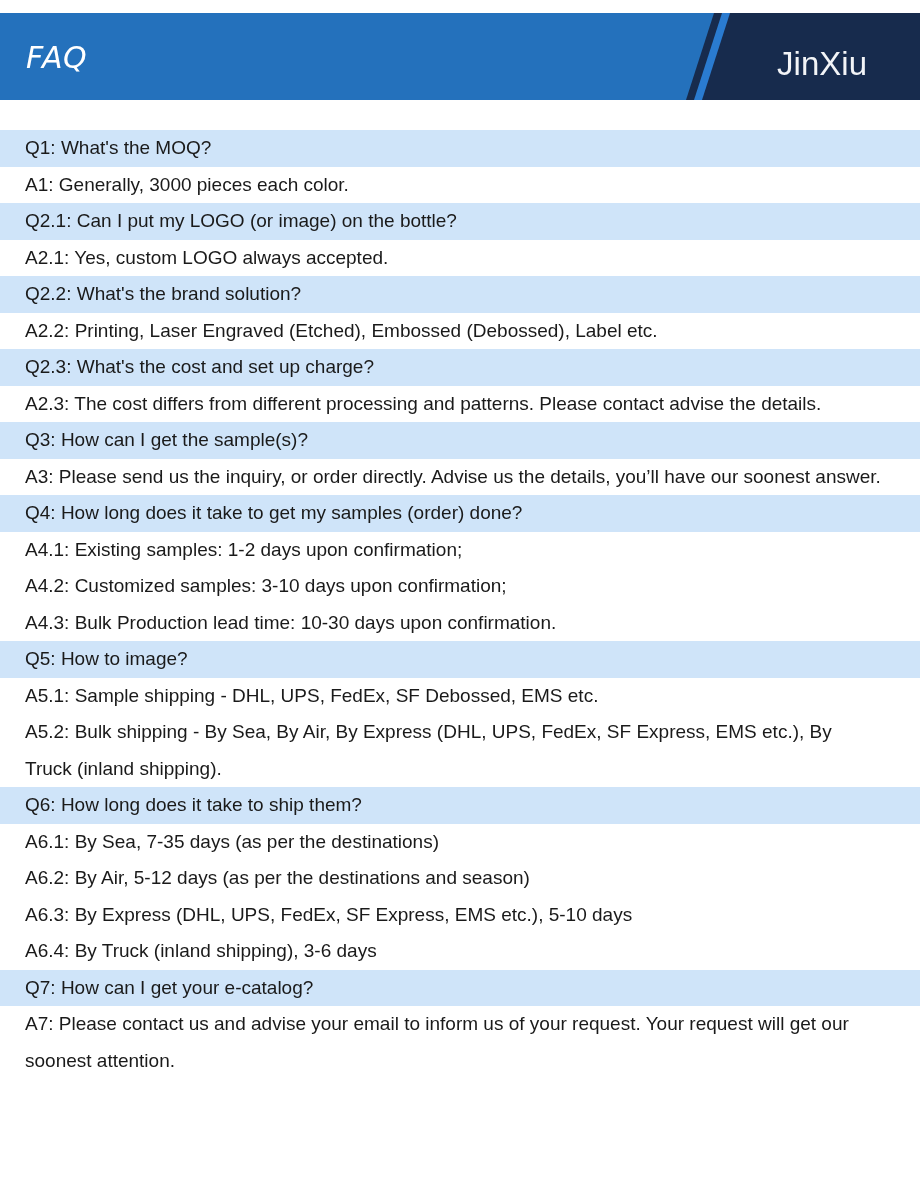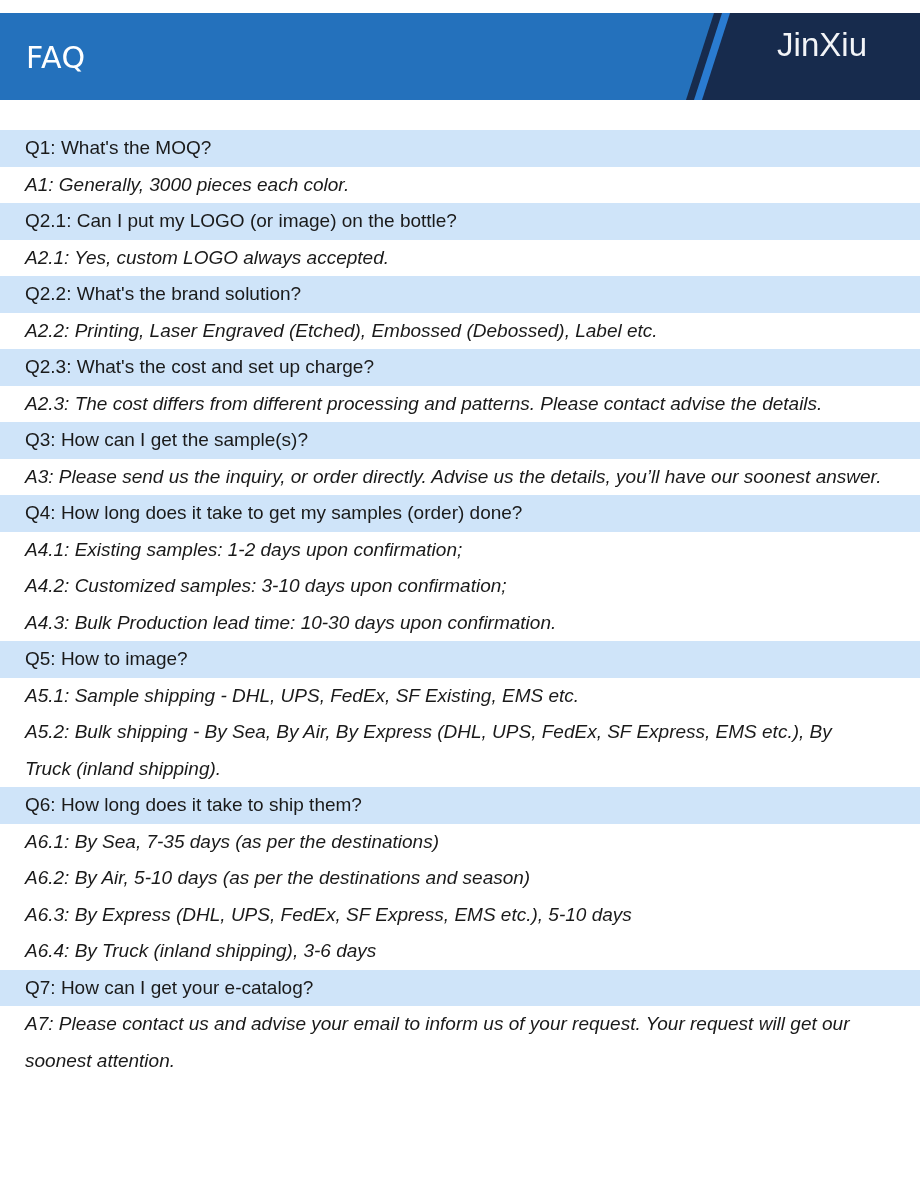--- a/index.html
+++ b/index.html
@@ -7,33 +7,33 @@
       width: 920px; height: 1197px; background: #ffffff; position: relative; overflow: hidden;
       font-family: "Liberation Sans", sans-serif;
     }
     .header {
       position: absolute; left: 0; top: 13px; width: 920px; height: 87px;
       background: #2471bc; overflow: hidden;
     }
     .header svg { position: absolute; left: 0; top: 0; }
     .header-title {
       position: absolute; left: 26px; top: 27px; font-size: 30px; color: #ffffff;
-      font-family: "DejaVu Sans", sans-serif; font-weight: normal; letter-spacing: 0.5px;
+      font-family: "DejaVu Sans", sans-serif; font-weight: normal; letter-spacing: 0.5px; font-style: italic;
     }
     .header-brand {
-      position: absolute; right: 53px; top: 13px; font-size: 33px; color: #f2f4f7;
+      position: absolute; right: 53px; top: 32px; font-size: 33px; color: #f2f4f7;
       font-family: "Liberation Sans", sans-serif;
     }
     .faq-list { position: absolute; left: 0; top: 130px; width: 920px; }
     .row {
       width: 920px; box-sizing: border-box; padding-left: 25px; padding-right: 32px;
       font-size: 19px; line-height: 36.5px; color: #1a1a1a;
     }
     .row.q { background: #cfe4f9; }
-    .row.a { background: #ffffff; font-style: italic; }
+    .row.a { background: #ffffff; }
   </style>
 </head>
 <body>
 
 <div class="header">
   <svg width="920" height="87">
     <polygon points="714,0 920,0 920,87 686,87" fill="#172b4d"></polygon>
     <polygon points="722,0 730,0 702,87 694,87" fill="#2a7bd0"></polygon>
   </svg>
   <div class="header-title">FAQ</div>
@@ -49,22 +49,22 @@
   <div class="row a">A2.2: Printing, Laser Engraved (Etched), Embossed (Debossed), Label etc.</div>
   <div class="row q">Q2.3: What's the cost and set up charge?</div>
   <div class="row a" style="padding-right:50px">A2.3: The cost differs from different processing and patterns. Please contact advise the details.</div>
   <div class="row q">Q3: How can I get the sample(s)?</div>
   <div class="row a" style="padding-right:10px">A3: Please send us the inquiry, or order directly. Advise us the details, you’ll have our soonest answer.</div>
   <div class="row q">Q4: How long does it take to get my samples (order) done?</div>
   <div class="row a">A4.1: Existing samples: 1-2 days upon confirmation;</div>
   <div class="row a">A4.2: Customized samples: 3-10 days upon confirmation;</div>
   <div class="row a">A4.3: Bulk Production lead time: 10-30 days upon confirmation.</div>
   <div class="row q">Q5: How to image?</div>
-  <div class="row a">A5.1: Sample shipping - DHL, UPS, FedEx, SF Existing, EMS etc.</div>
+  <div class="row a">A5.1: Sample shipping - DHL, UPS, FedEx, SF Debossed, EMS etc.</div>
   <div class="row a" style="padding-right:47px">A5.2: Bulk shipping - By Sea, By Air, By Express (DHL, UPS, FedEx, SF Express, EMS etc.), By Truck (inland shipping).</div>
   <div class="row q">Q6: How long does it take to ship them?</div>
   <div class="row a">A6.1: By Sea, 7-35 days (as per the destinations)</div>
-  <div class="row a">A6.2: By Air, 5-10 days (as per the destinations and season)</div>
+  <div class="row a">A6.2: By Air, 5-12 days (as per the destinations and season)</div>
   <div class="row a">A6.3: By Express (DHL, UPS, FedEx, SF Express, EMS etc.), 5-10 days</div>
   <div class="row a">A6.4: By Truck (inland shipping), 3-6 days</div>
   <div class="row q">Q7: How can I get your e-catalog?</div>
   <div class="row a" style="padding-right:55px">A7: Please contact us and advise your email to inform us of your request. Your request will get our soonest attention.</div>
 </div>
 
 </body></html>

